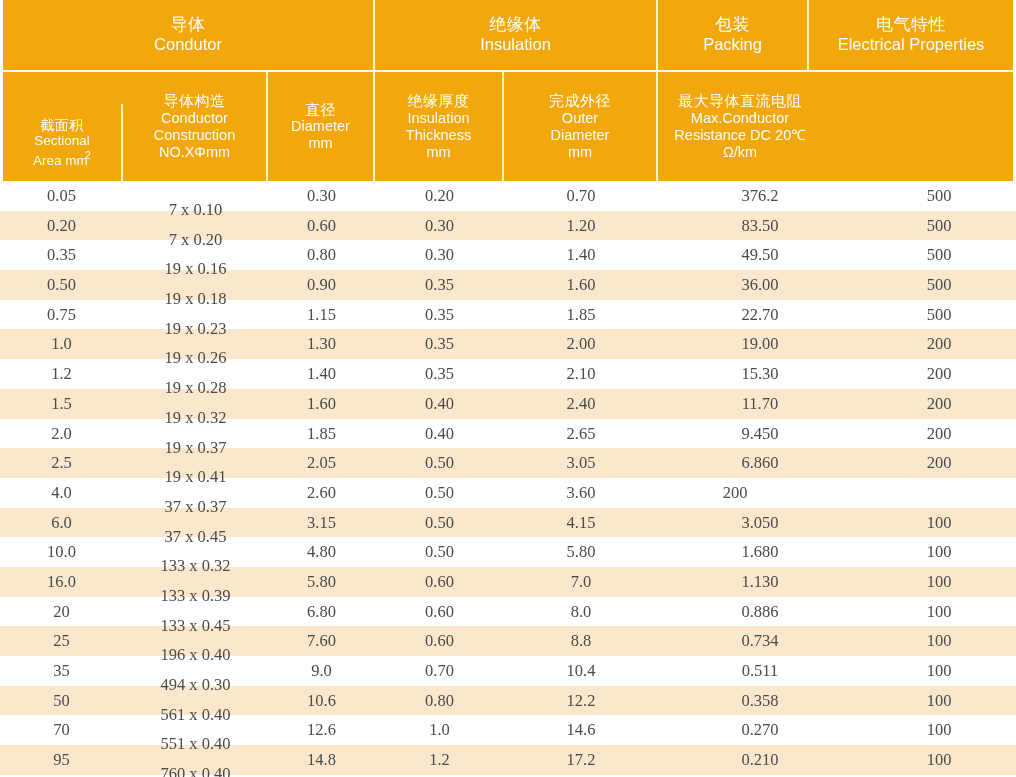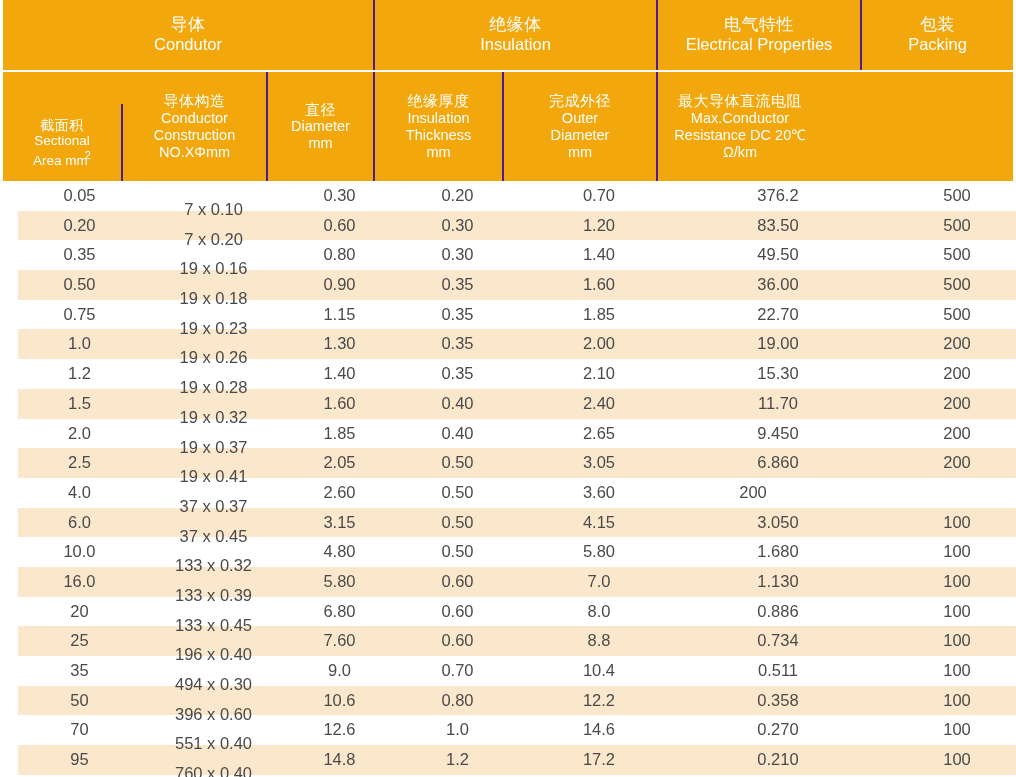--- a/index.html
+++ b/index.html
@@ -41,21 +41,21 @@
   }
 
   .hcell {
     color: #ffffff;
     display: flex;
     flex-direction: column;
     align-items: center;
     justify-content: center;
     text-align: center;
     line-height: 1.17;
-    border-right: 2px solid #4c1d95;
+    border-right: 2px solid #fef9c3;
     overflow: hidden;
   }
   .hcell:last-child { border-right: none; }
 
   .hcell .cn {
     font-size: 17px;
     letter-spacing: 0.5px;
     white-space: nowrap;
   }
   .hcell .en {
@@ -84,22 +84,21 @@
 
   .sup2 {
     font-size: 11px;
     vertical-align: super;
     margin-left: -3px;
   }
 
   
   .tbody {
     width: 1016px;
-    font-family: Liberation Sans, sans-serif;
-    padding-left: 18px;
+    font-family: Liberation Serif, serif;
   }
 
   .trow {
     display: flex;
     width: 1016px;
     height: 29.7px;
     align-items: center;
     background: #ffffff;
   }
   .trow.alt { background: #FBE8CC; }
@@ -131,27 +130,27 @@
 
     <div class="hrow group">
       <div class="hcell g1">
         <span class="cn">导体</span>
         <span class="en">Condutor</span>
       </div>
       <div class="hcell g2">
         <span class="cn">绝缘体</span>
         <span class="en">Insulation</span>
       </div>
+      <div class="hcell g4">
+        <span class="cn">包装</span>
+        <span class="en">Packing</span>
+      </div>
       <div class="hcell g3">
         <span class="cn">电气特性</span>
         <span class="en">Electrical Properties</span>
-      </div>
-      <div class="hcell g4">
-        <span class="cn">包装</span>
-        <span class="en">Packing</span>
       </div>
     </div>
 
     <div class="hsep"></div>
 
     <div class="hrow sub">
 
       <div class="hcell sub narrow w1">
         <span class="cn">截面积</span>
         <span class="en">Sectional</span>
@@ -344,21 +343,21 @@
         <div class="tcell b1">35</div>
         <div class="tcell b2">494 x 0.30</div>
         <div class="tcell b3">9.0</div>
         <div class="tcell b4">0.70</div>
         <div class="tcell b5">10.4</div>
         <div class="tcell b6">0.511</div>
         <div class="tcell b7">100</div>
       </div>
       <div class="trow alt">
         <div class="tcell b1">50</div>
-        <div class="tcell b2">396 x 0.60</div>
+        <div class="tcell b2">561 x 0.40</div>
         <div class="tcell b3">10.6</div>
         <div class="tcell b4">0.80</div>
         <div class="tcell b5">12.2</div>
         <div class="tcell b6">0.358</div>
         <div class="tcell b7">100</div>
       </div>
       <div class="trow">
         <div class="tcell b1">70</div>
         <div class="tcell b2">551 x 0.40</div>
         <div class="tcell b3">12.6</div>

